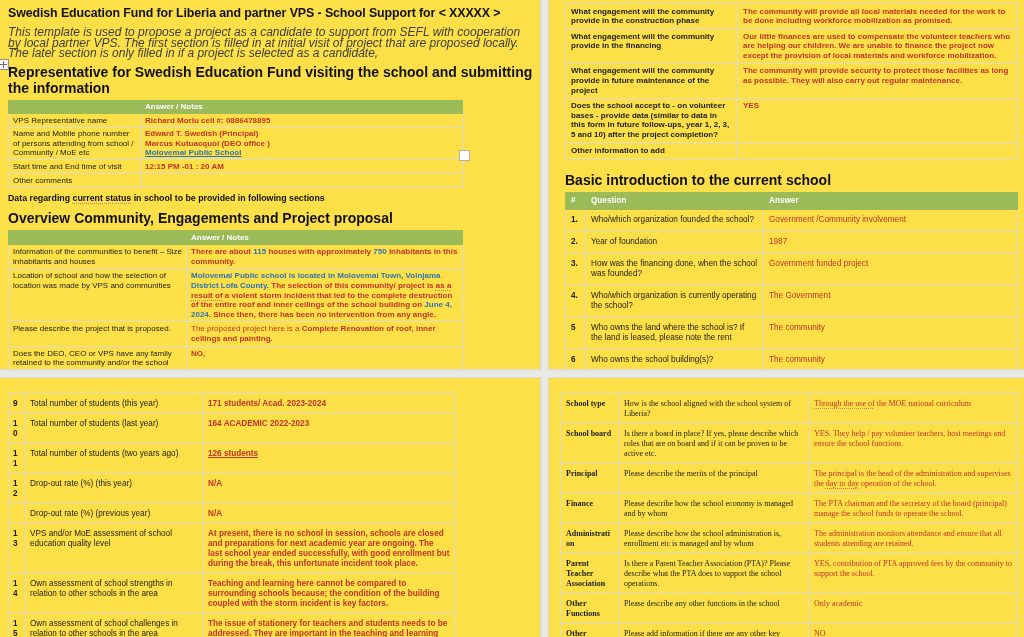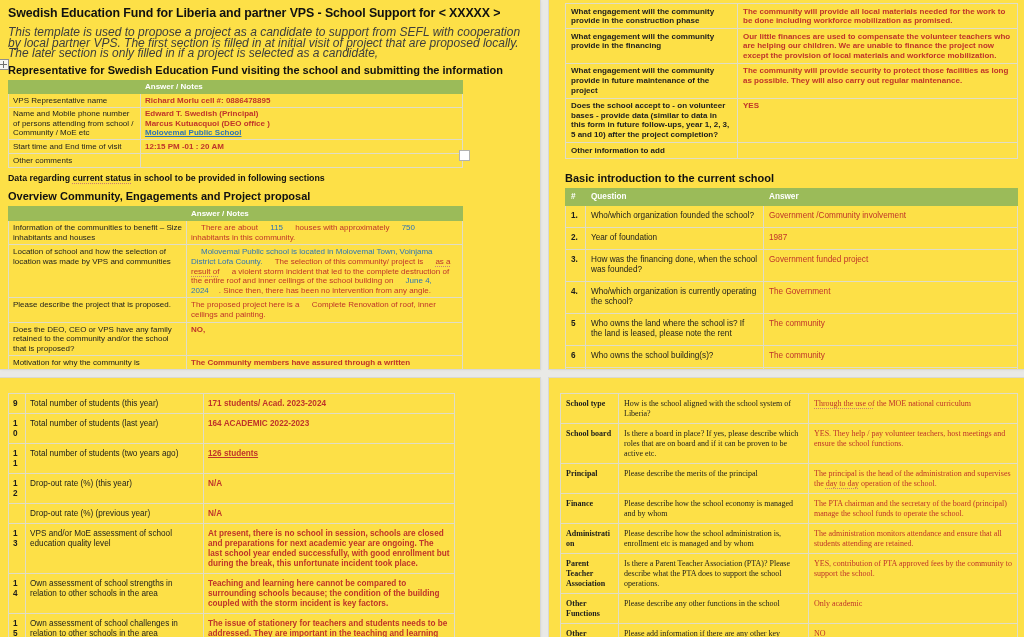--- a/index.html
+++ b/index.html
@@ -7,21 +7,21 @@
   .canvas { position:relative; width:1024px; height:637px; }
   .page { position:absolute; background:#fde047; outline:1px solid #d8d8d5;
     overflow:hidden; box-shadow:1px 1px 3px rgba(0,0,0,.06); }
   #pg-tl { left:0;   top:0;    width:540px; height:369px; }
   #pg-tr { left:549px; top:0;  width:475px; height:369px; }
   #pg-bl { left:0;   top:378px; width:540px; height:259px; }
   #pg-br { left:549px; top:378px; width:475px; height:259px;font-family:Liberation Serif, serif; }
 
   .title { font-size:12.4px; font-weight:700; color:#111; margin:6px 10px 0 8px; letter-spacing:-0.1px; }
   .intro { font-size:12px; font-style:italic; color:#3d3d3d; line-height:10.5px; margin:7px 6px 0 8px; }
-  .h2 { font-size:11px; font-weight:700; color:#111; }
+  .h2 { font-size:14px; font-weight:700; color:#111; }
   #pg-tl .h2.rep { margin:5px 0 0 8px; }
   #pg-tl .h2.ovw { margin:7px 0 0 8px; }
   #pg-tr .h2.basic { margin:13px 0 0 16px; }
 
   table.t { border-collapse:collapse; table-layout:fixed; }
   table.t td, table.t th { border:1px solid #e0ddc6; vertical-align:top; word-wrap:break-word; }
   .ghead td, .ghead th { background:#9bbb59; border-color:#9bbb59 !important;
     color:#fff; font-weight:700; text-align:left; }
 
   .t1 { margin:4px 0 0 8px; width:455px; }
@@ -39,21 +39,21 @@
   .t6 td { font-size:8px; line-height:10px; padding:4.5px 5px; }
 
   .q { color:#1c1c1c; }
   .num { color:#1c1c1c; font-weight:700; }
   .lbl { color:#1c1c1c; font-weight:700; }
   .a  { color:#bf342a; font-weight:700; }     
   .am { color:#bf342a; font-weight:600; }     
   .ar { color:#bf342a; font-weight:400; }     
   .red { color:#bf342a; }
   .blue { color:#2e74b5; }
-  .bold { font-weight:400;margin-left:10px; }
+  .bold { font-weight:700; }
   .ul { text-decoration:underline; }
   .sq { text-decoration:underline dotted; text-decoration-color:#c97a74; text-underline-offset:2px;text-align:center; }
   .link { color:#2e74b5; font-weight:700; text-decoration:underline; }
 
   .note { font-size:8.8px; font-weight:700; color:#111; margin:5px 0 0 8px; }
   .checkbox { position:absolute; left:459px; top:150px; width:9px; height:9px;
     background:#fff; border:1.5px solid #b2b2b0; }
   .handle { position:absolute; left:-2px; top:59px; width:9px; height:9px;
     border:1px solid #8f8f8d;
     background:linear-gradient(#6f6f6d,#6f6f6d) center/7px 1px no-repeat,

